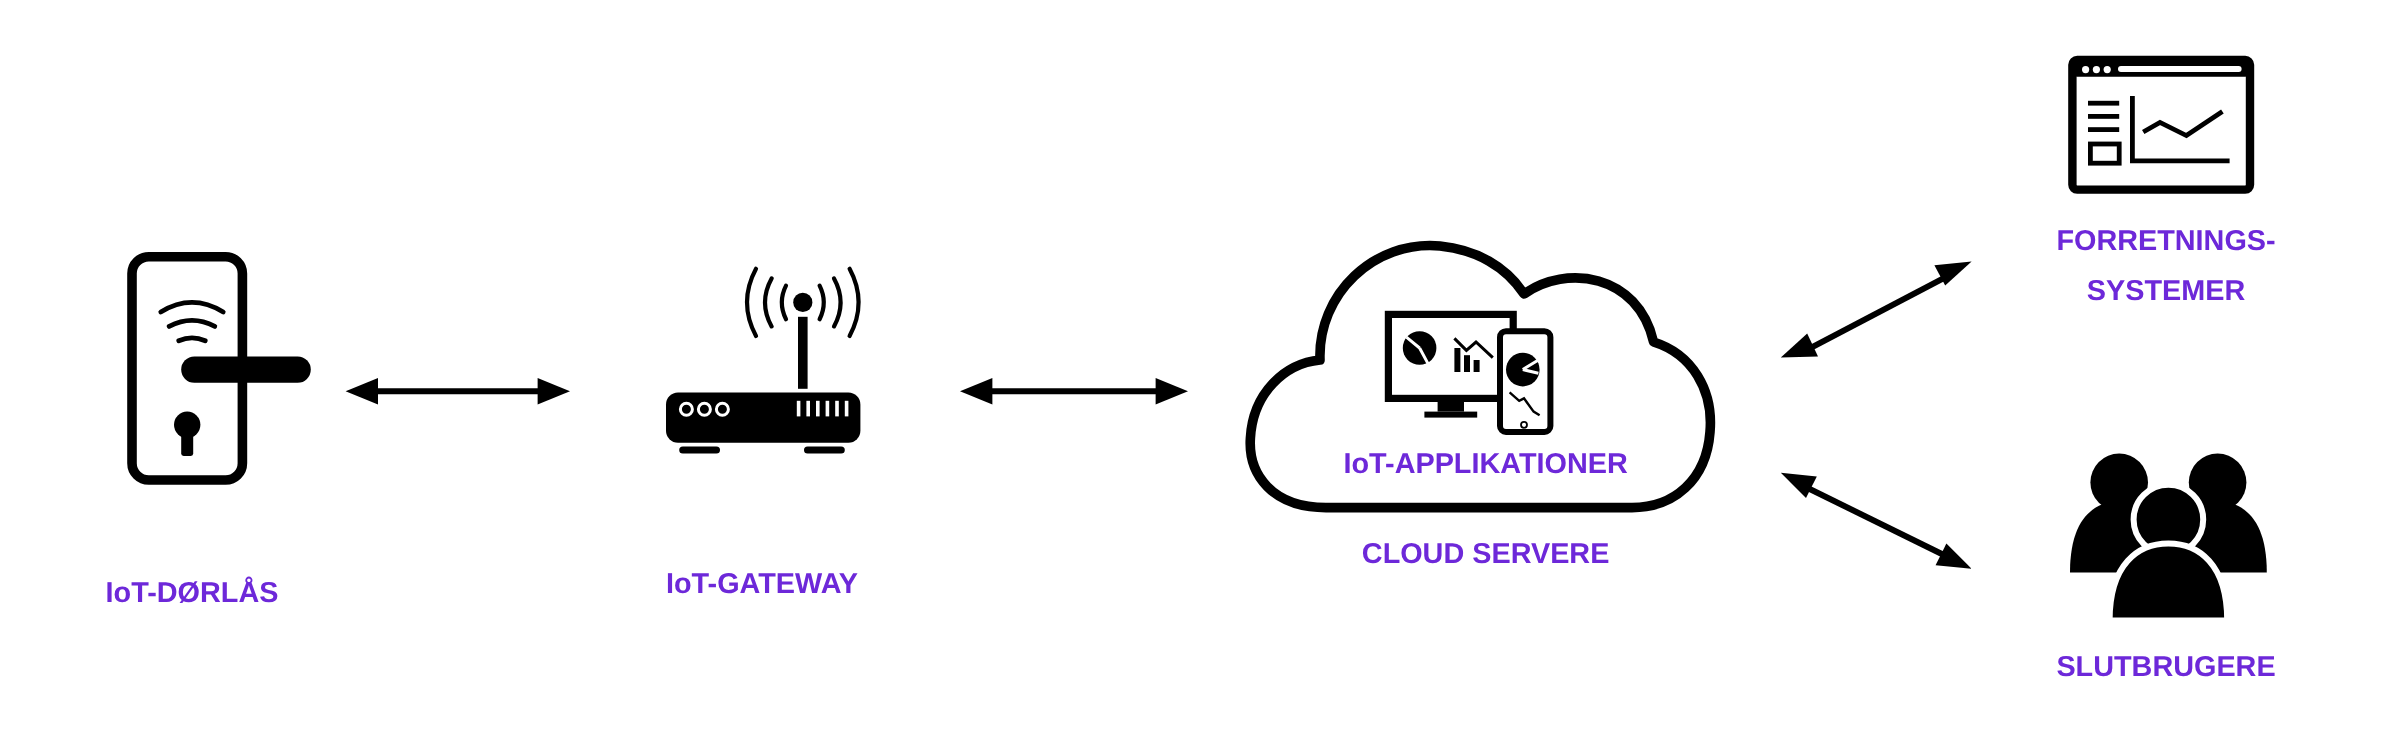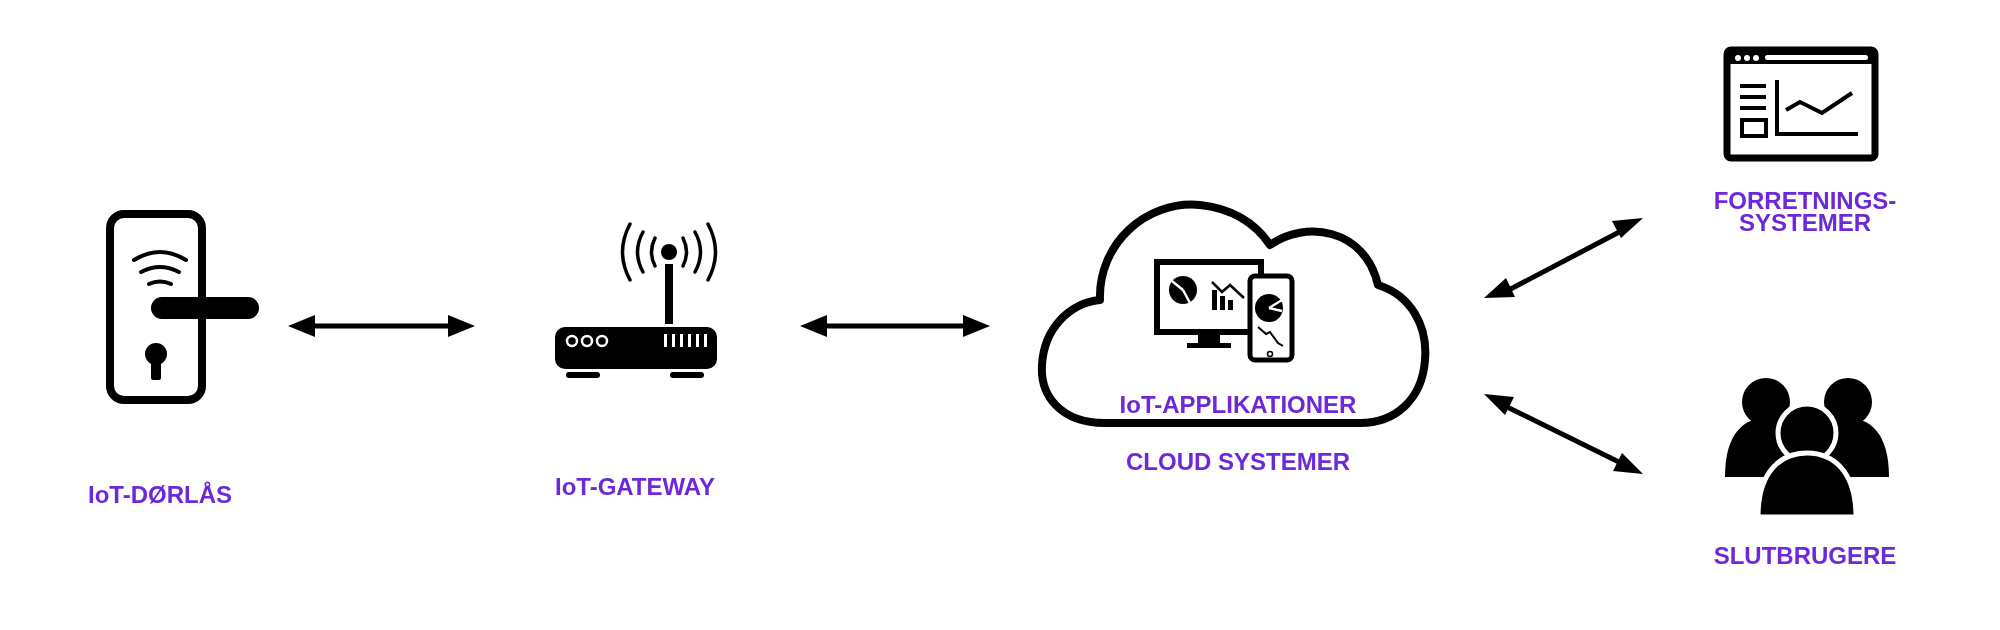--- a/index.html
+++ b/index.html
@@ -127,17 +127,17 @@
     <path d="M1725 477 C1725 432 1745 418 1766 418 C1787 418 1807 432 1807 477 Z" fill="#000"></path>
     <circle cx="1848" cy="402" r="24" fill="#000"></circle>
     <path d="M1807 477 C1807 432 1827 418 1848 418 C1869 418 1889 432 1889 477 Z" fill="#000"></path>
     <circle cx="1807" cy="433" r="29" fill="#000" stroke="#fff" stroke-width="5"></circle>
     <path d="M1758 517 C1758 470 1782 453 1807 453 C1832 453 1856 470 1856 517 Z" fill="#000" stroke="#fff" stroke-width="5"></path>
   </g>
 </svg>
 
 <div class="label" style="left:60px; top:447px; width:200px;margin-top:33px;">IoT-DØRLÅS</div>
 <div class="label" style="left:535px; top:472px; width:200px;text-align:center;">IoT-GATEWAY</div>
-<div class="label" style="left:1063px; top:390px; width:350px;">IoT-APPLIKATIONER</div>
-<div class="label" style="left:1113px; top:447px; width:250px;">CLOUD SYSTEMER</div>
+<div class="label" style="left:1063px; top:372px; width:350px;">IoT-APPLIKATIONER</div>
+<div class="label" style="left:1113px; top:447px; width:250px;">CLOUD SERVERE</div>
 <div class="label" style="left:1680px; top:186px; width:250px;">FORRETNINGS-</div>
-<div class="label" style="left:1680px; top:208px; width:250px;">SYSTEMER</div>
+<div class="label" style="left:1680px; top:228px; width:250px;">SYSTEMER</div>
 <div class="label" style="left:1680px; top:541px; width:250px;text-align:center;">SLUTBRUGERE</div>
 
 </body></html>

